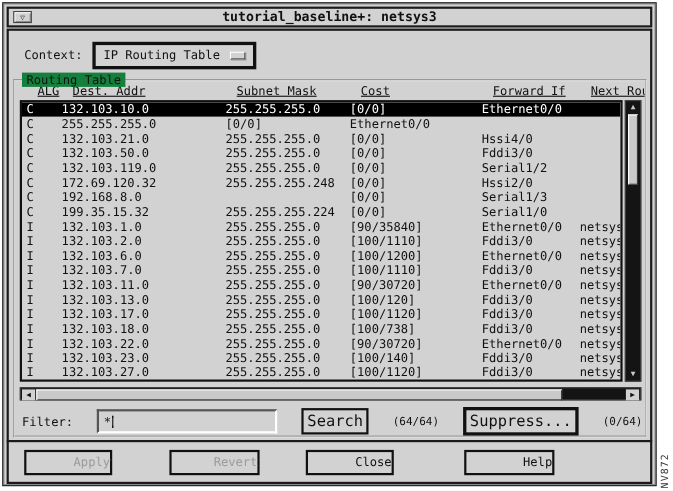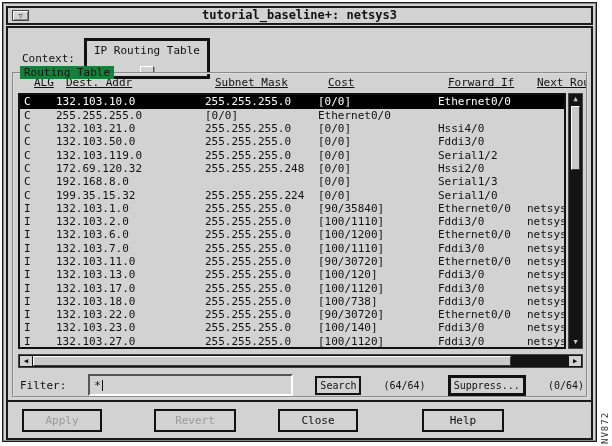--- a/index.html
+++ b/index.html
@@ -19,21 +19,21 @@
     box-shadow:inset 1px 1px 0 #fff, inset -1px -1px 0 #888;
     font-size:7px; line-height:10px; text-align:center; color:#222; }
 
   
   .main { position:relative; margin-top:1px; height:376px;
     border:2px solid #1a1a1a; background:#d2d2d2; }
 
   .context-row { position:absolute; top:10px; left:14px; display:flex;
     align-items:center; gap:9px; font-size:11px; }
   .option-btn { display:flex; align-items:center; gap:9px; background:#d2d2d2;
-    border:3px solid #111; padding:3px 7px; font-size:11px; cursor:default;flex-direction:column; }
+    border:3px solid #111; padding:3px 7px; font-size:11px; cursor:default; }
   .option-indicator { width:14px; height:7px; background:#d2d2d2;
     border-top:1px solid #fff; border-left:1px solid #fff;
     border-right:1px solid #555; border-bottom:1px solid #555;
     box-shadow:1px 1px 0 #999; }
 
   
   .rt-frame { position:absolute; top:44px; left:4px; right:3px; height:326px;
     border:2px groove #dedede; display:flex; flex-direction:column; }
   .rt-label { position:absolute; top:-8px; left:6px; background:#15803d;
     padding:0 4px; font-size:11px; }
@@ -72,31 +72,31 @@
     border-right:1px solid #3a3a3a; border-bottom:1px solid #3a3a3a; }
 
   .filter-row { display:flex; align-items:center; margin:6px 2px 0 6px;
     font-size:11px; gap:22px; }
   .filter-input { width:330px; height:22px; background:#d2d2d2;
     border:2px solid; border-color:#555 #fff #fff #555; padding:0 4px;
     display:flex; align-items:center; font-size:11px; }
   .caret { display:inline-block; width:1px; height:11px; background:#111;
     margin-left:1px; border-top:2px solid #111; border-bottom:2px solid #111; }
   .small-btn { background:#d2d2d2; border:2px solid #111; padding:2px 3px;
-    font-size:10px; cursor:default; }
+    font-size:14px; cursor:default; }
   .suppress-btn { border-width:3px; }
   .count { font-size:10px; }
 
   
   .button-bar { position:relative; margin-top:-2px; height:40px;
     border:2px solid #1a1a1a; background:#d2d2d2; display:flex;
     align-items:center; }
   .pbtn { height:23px; background:#d2d2d2; border:2px solid #111;
     font-size:11px; font-family:"DejaVu Sans Mono",monospace;
-    text-align:center; line-height:19px; cursor:default; }
+    text-align:right; line-height:19px; cursor:default; }
   .pbtn.disabled { color:#9b9b9b; text-shadow:1px 0 0 #d2d2d2; }
   #btn-apply  { margin-left:14px; width:80px; }
   #btn-revert { margin-left:52px; width:82px; }
   #btn-close  { margin-left:42px; width:80px; }
   #btn-help   { margin-left:64px; width:82px; }
 
   .figure-label { position:absolute; left:600px; top:394px; height:50px;
     font-size:9px; color:#333; writing-mode:vertical-rl;
     transform:rotate(180deg); letter-spacing:1px; }
 </style>

